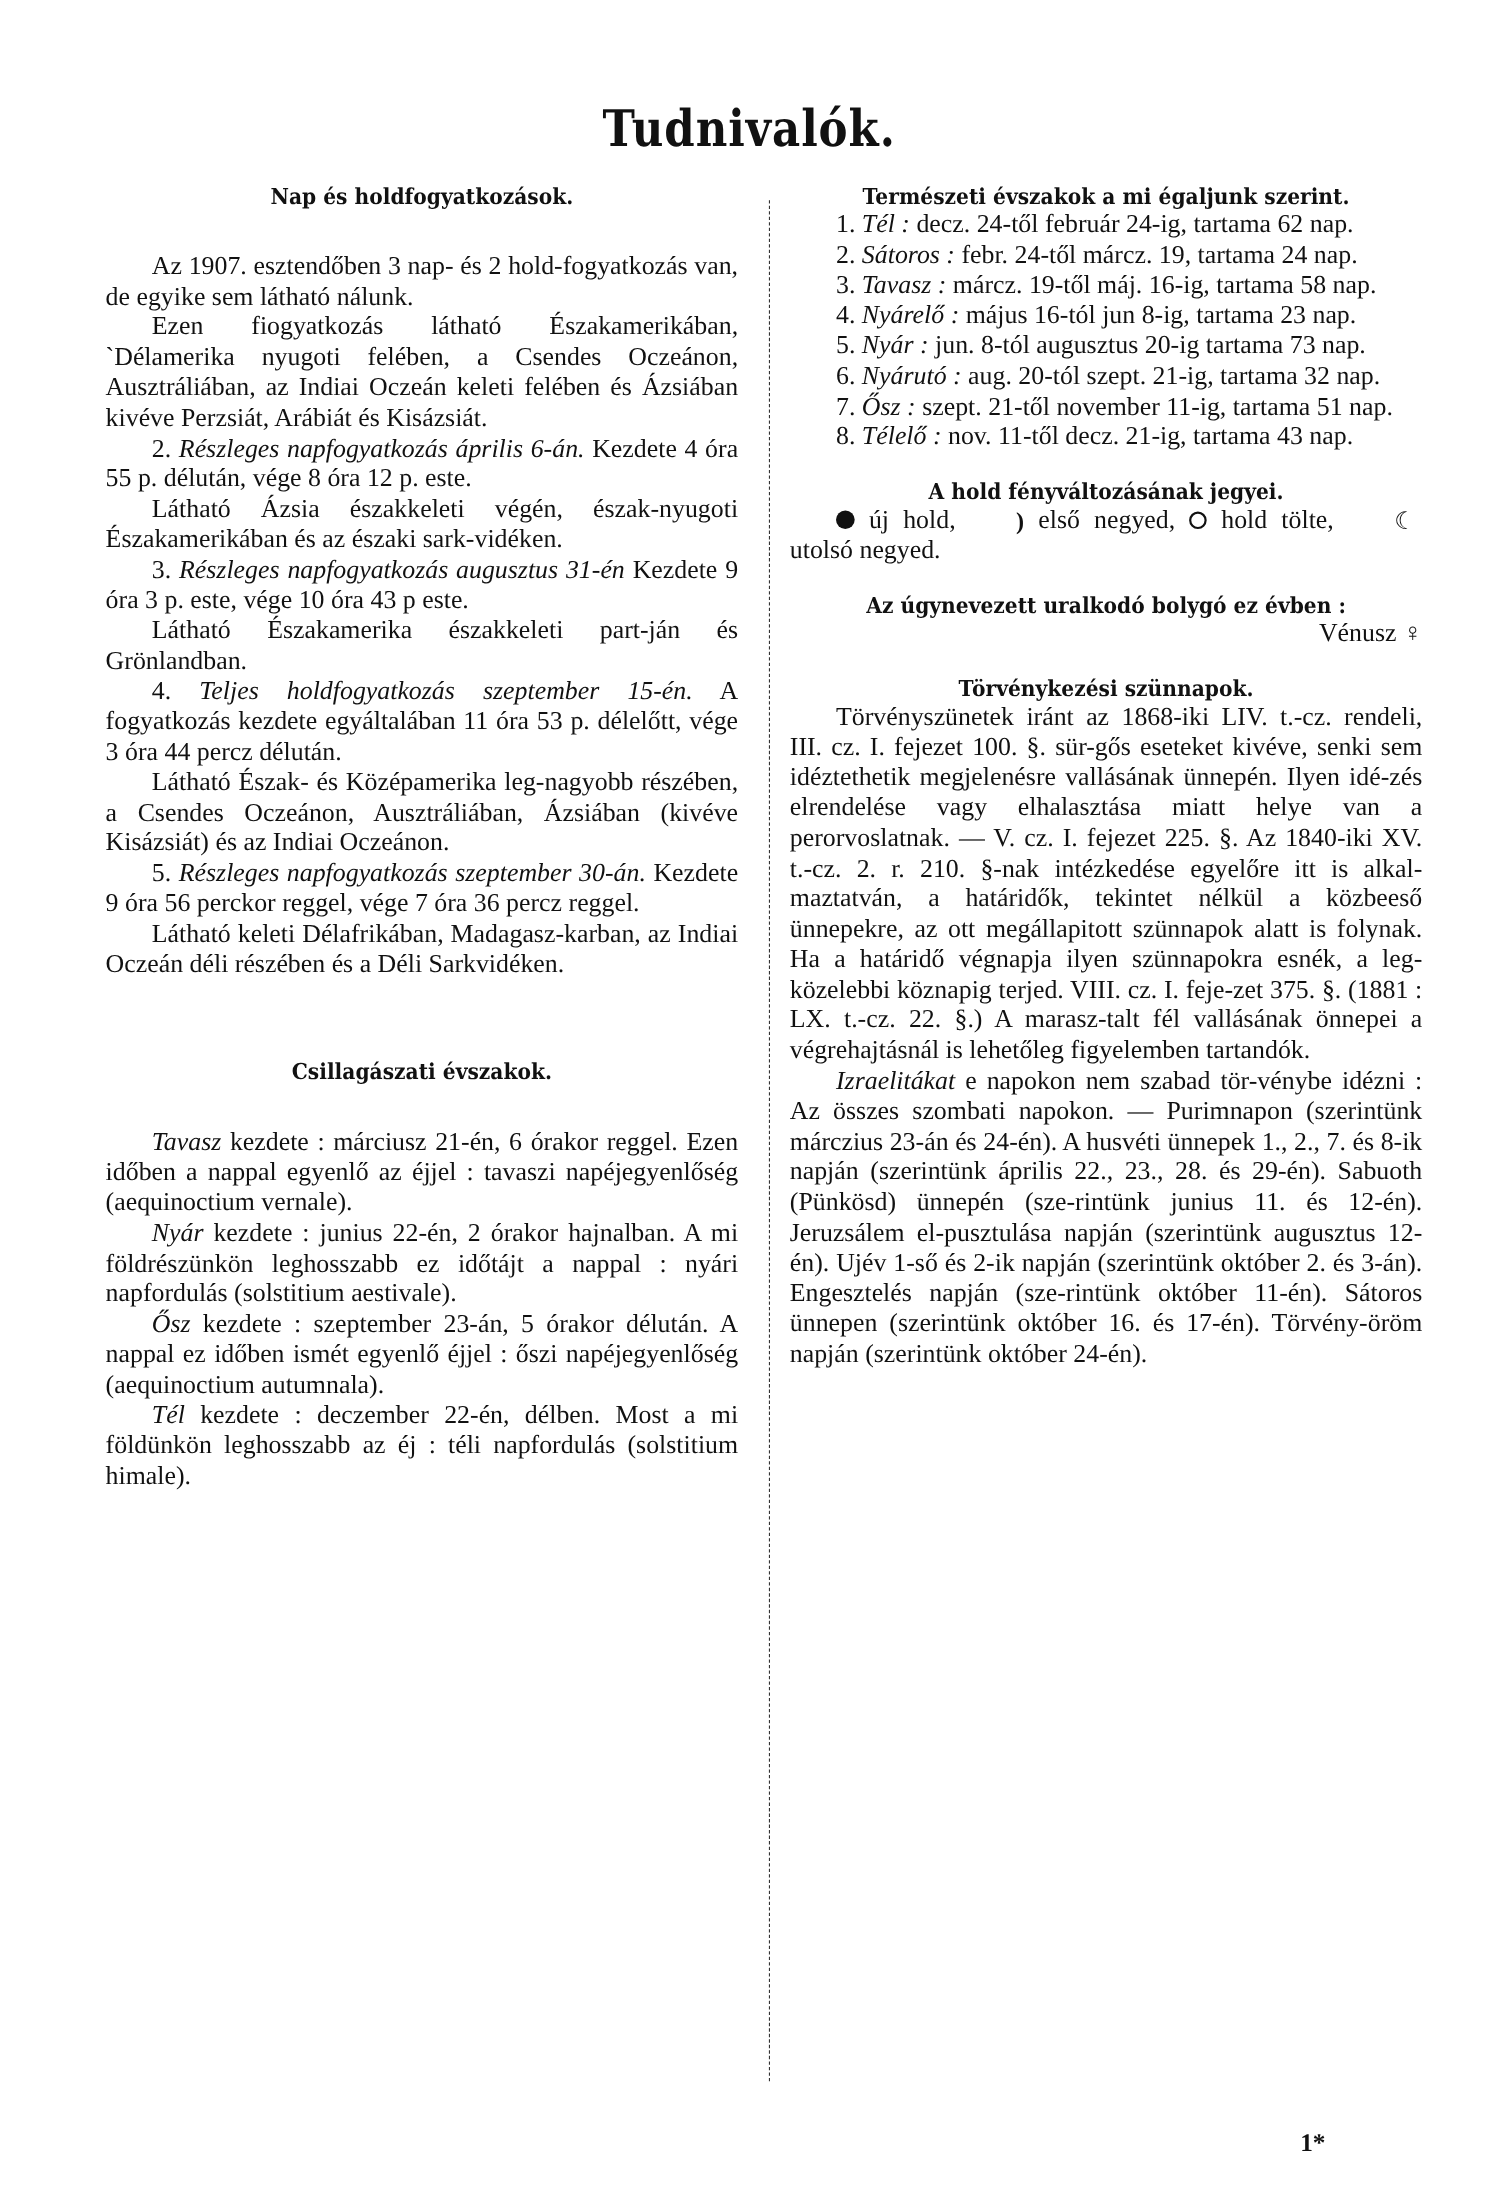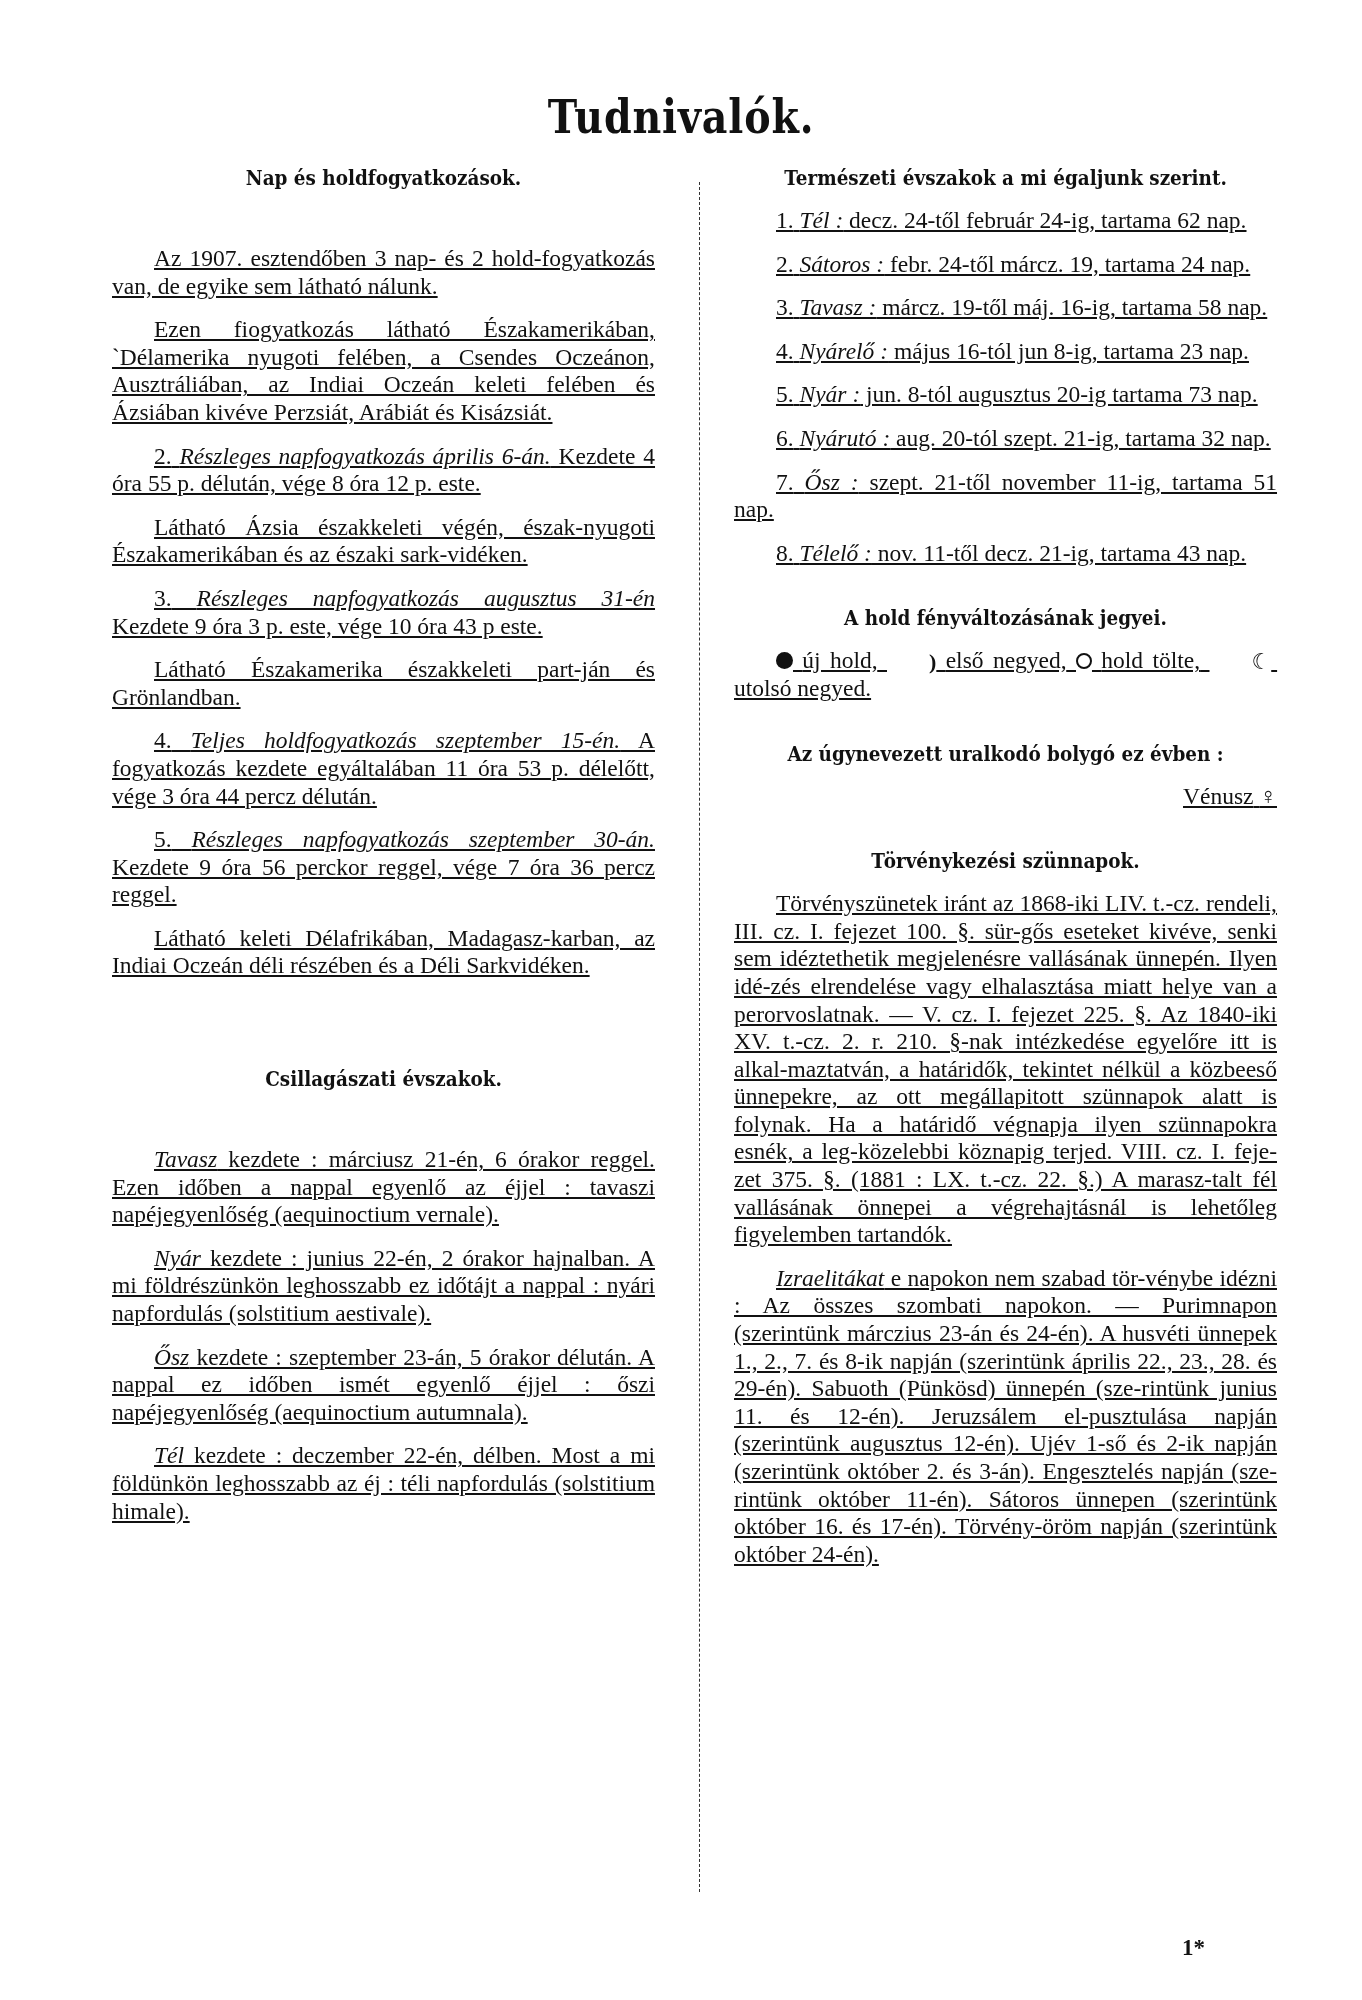--- a/index.html
+++ b/index.html
@@ -9,21 +9,21 @@
            font-family: "DejaVu Serif", serif; font-weight: bold; font-size: 46px;
            letter-spacing: 1px; transform: scaleX(0.86); transform-origin: 50% 50%; }
   .col { position: absolute; top: 165px; font-size: 23.5px; line-height: 27.6px;
          text-align: justify; hyphens: manual; }
   .col-left { left: 96px; width: 575px; }
   .col-right { left: 718px; width: 575px; }
   .divider { position: absolute; left: 699px; top: 182px; height: 1710px; width: 0;
              border-left: 1.5px dashed #333; }
   h3 { font-family: "DejaVu Serif", serif; font-weight: bold; font-size: 20px;
        text-align: center; margin: 0; line-height: 26px; transform: scaleX(0.92); }
-  p { margin: 16px; text-indent: 42px; text-decoration: underline; }
+  p { margin: 0; text-indent: 42px; }
   .sp-lg { height: 38px; }
   .sp-md { height: 22px; }
   .sp-xl { height: 70px; }
   i { font-style: italic; }
   .moon { display: inline-block; font-size: 22px; line-height: 1; vertical-align: -1px; }
   .moon-new { width: 17px; height: 17px; border-radius: 50%; background: #111; vertical-align: -1px; }
   .moon-full { width: 16px; height: 16px; border-radius: 50%; border: 2px solid #111; box-sizing: border-box; vertical-align: -1px; }
   .center { text-align: right; text-indent: 0; }
   .page-number { position: absolute; left: 1182px; top: 1935px; font-size: 23px; font-weight: bold; }
 </style>
@@ -41,20 +41,21 @@
 
   <p>Ezen fiogyatkozás látható Északamerikában, `Délamerika nyugoti felében, a Csendes Oczeánon, Ausztráliában, az Indiai Oczeán keleti felében és Ázsiában kivéve Perzsiát, Arábiát és Kisázsiát.</p>
 
   <p><span>2.</span> <i>Részleges napfogyatkozás április 6-án.</i><span> Kezdete 4 óra 55 p. délután, vége 8 óra 12 p. este.</span></p>
   <p>Látható Ázsia északkeleti végén, észak-nyugoti Északamerikában és az északi sark-vidéken.</p>
 
   <p><span>3.</span> <i>Részleges napfogyatkozás augusztus 31-én</i><span> Kezdete 9 óra 3 p. este, vége 10 óra 43 p este.</span></p>
   <p>Látható Északamerika északkeleti part-ján és Grönlandban.</p>
 
   <p><span>4.</span> <i>Teljes holdfogyatkozás szeptember 15-én.</i><span> A fogyatkozás kezdete egyáltalában 11 óra 53 p. délelőtt, vége 3 óra 44 percz délután.</span></p>
+  <p>Látható Észak- és Középamerika leg-nagyobb részében, a Csendes Oczeánon, Ausztráliában, Ázsiában (kivéve Kisázsiát) és az Indiai Oczeánon.</p>
 
   <p><span>5.</span> <i>Részleges napfogyatkozás szeptember 30-án.</i><span> Kezdete 9 óra 56 perckor reggel, vége 7 óra 36 percz reggel.</span></p>
   <p>Látható keleti Délafrikában, Madagasz-karban, az Indiai Oczeán déli részében és a Déli Sarkvidéken.</p>
 
   <div class="sp-xl"></div>
   <h3>Csillagászati évszakok.</h3>
   <div class="sp-lg"></div>
 
   <p><i>Tavasz</i><span> kezdete : márciusz 21-én, 6 órakor reggel. Ezen időben a nappal egyenlő az éjjel : tavaszi napéjegyenlőség (aequinoctium vernale).</span></p>
   <p><i>Nyár</i><span> kezdete : junius 22-én, 2 órakor hajnalban. A mi földrészünkön leghosszabb ez időtájt a nappal : nyári napfordulás (solstitium aestivale).</span></p>

